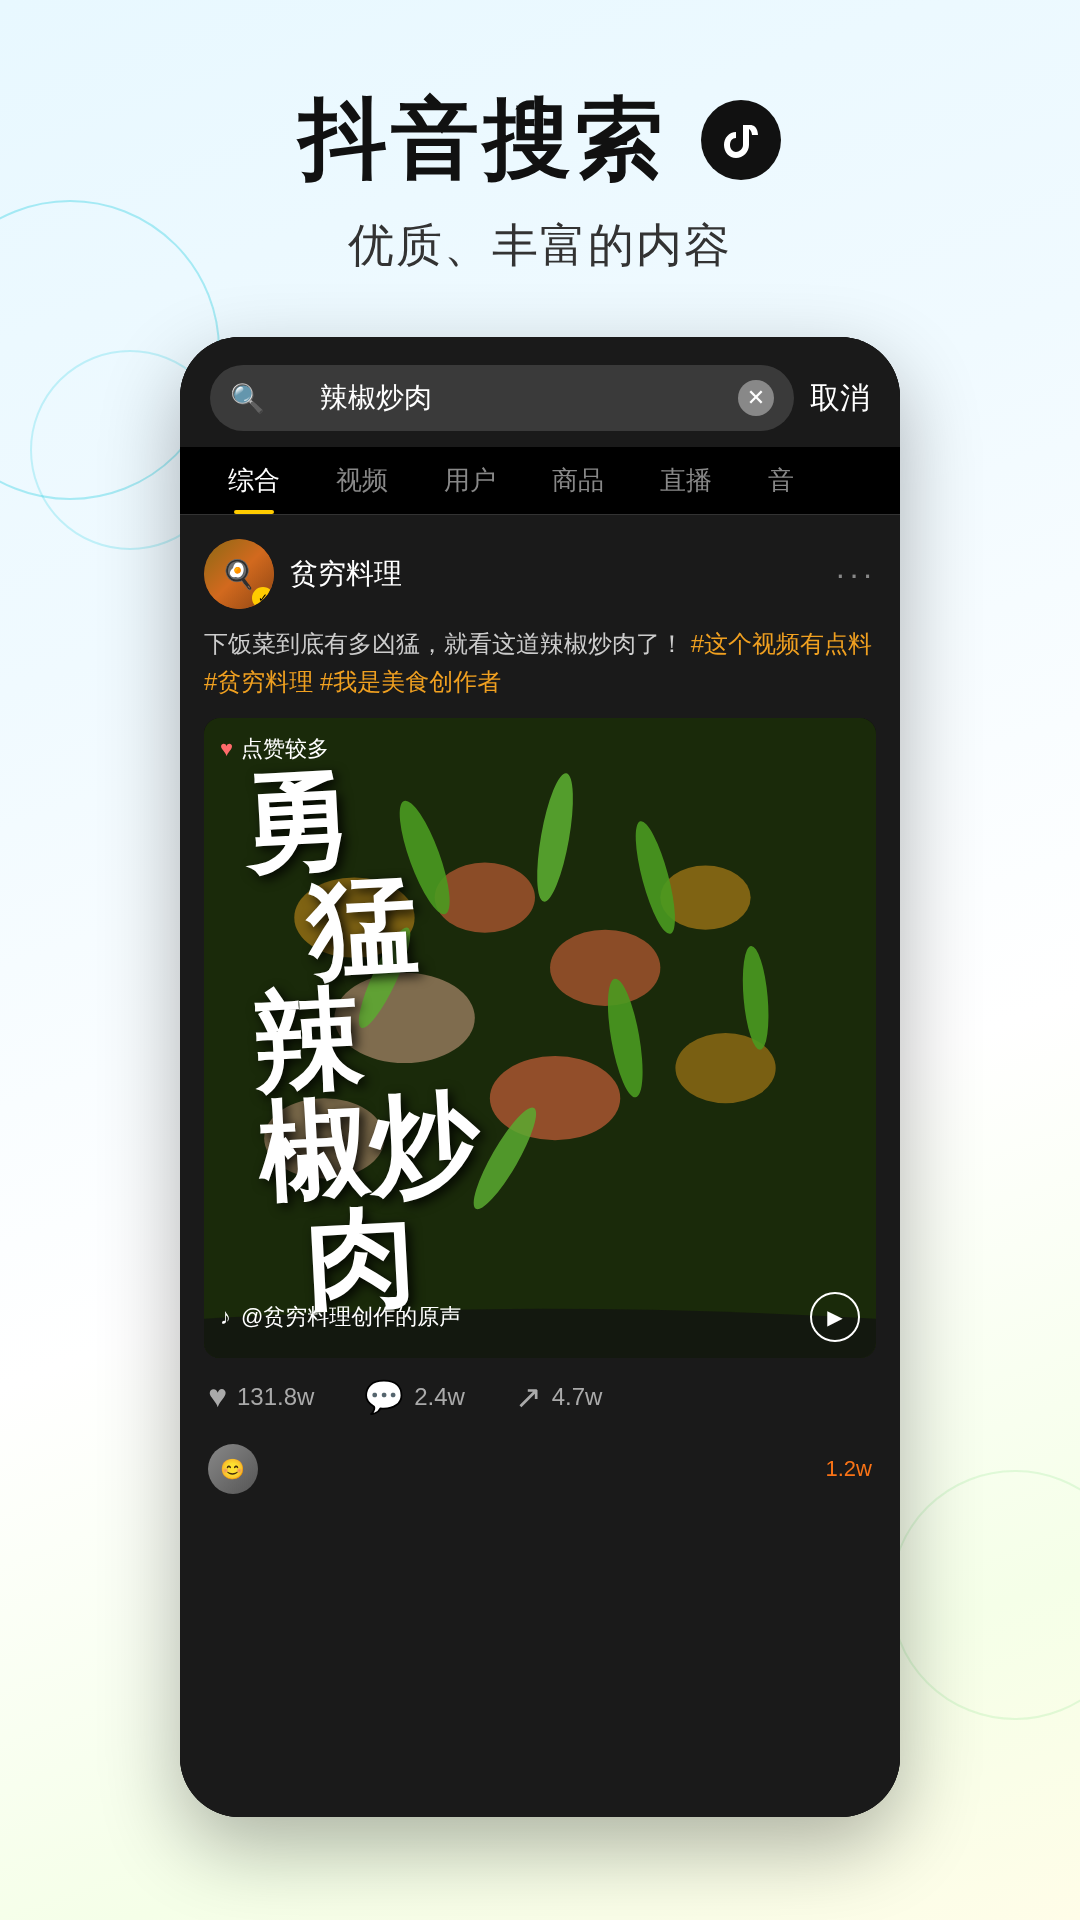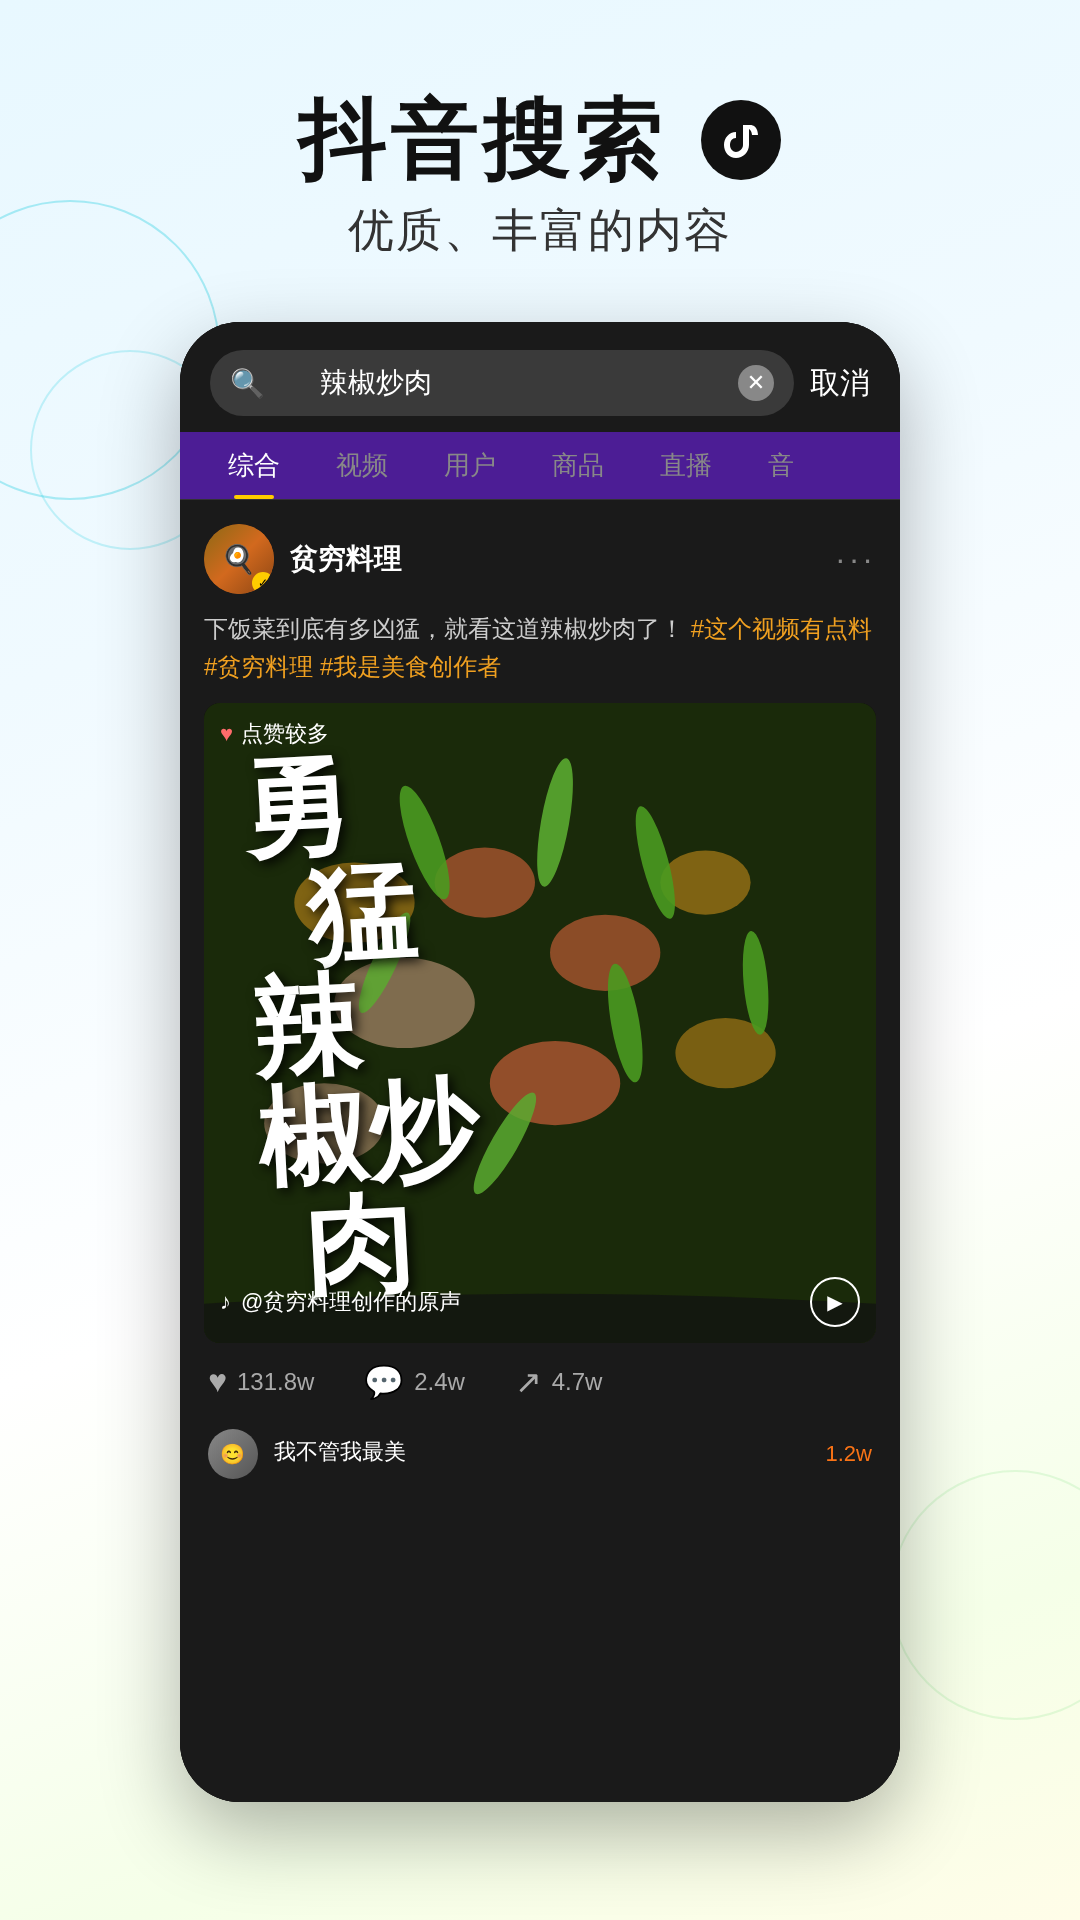--- a/index.html
+++ b/index.html
@@ -57,21 +57,21 @@
       background: #111;
       border-radius: 50%;
       display: inline-flex;
       align-items: center;
       justify-content: center;
       margin-left: 8px;
     }
     .header-subtitle {
       font-size: 46px;
       color: #333;
-      margin-top: 1px;
+      margin-top: 16px;
       letter-spacing: 2px;
     }
 
     
     .phone-container {
       display: flex;
       justify-content: center;
       align-items: flex-start;
       margin-top: 20px;
     }
@@ -137,21 +137,21 @@
       color: #fff;
       font-size: 30px;
       white-space: nowrap;
     }
 
     
     .tabs {
       display: flex;
       padding: 0 20px;
       border-bottom: 1px solid #333;
-      background: #4c1d95;
+      background: #000000;
     }
     .tab {
       padding: 16px 28px;
       font-size: 26px;
       color: #888;
       position: relative;
       white-space: nowrap;
     }
     .tab.active {
       color: #fff;
@@ -205,21 +205,21 @@
       border-radius: 50%;
       display: flex;
       align-items: center;
       justify-content: center;
       font-size: 12px;
       color: #000;
     }
     .username {
       color: #fff;
       font-size: 28px;
-      font-weight: 700;
+      font-weight: 400;
     }
     .more-icon {
       color: #888;
       font-size: 32px;
       letter-spacing: 3px;
     }
 
     
     .post-desc {
       font-size: 24px;
@@ -487,21 +487,20 @@
             <span class="stat-icon">↗</span>
             <span>4.7w</span>
           </div>
         </div>
 
         <div class="comment-preview">
           <div class="comment-avatar">
             <span style="font-size:20px;">😊</span>
           </div>
           <div style="flex:1;">
-            <div style="color:#fff;font-size:22px;margin-bottom:4px;">我不管我最美</div>
           </div>
           <div style="color:#f97316;font-size:22px;">1.2w</div>
         </div>
 
       </div>
     </div>
   </div>
 </div>
 
 </body></html>

